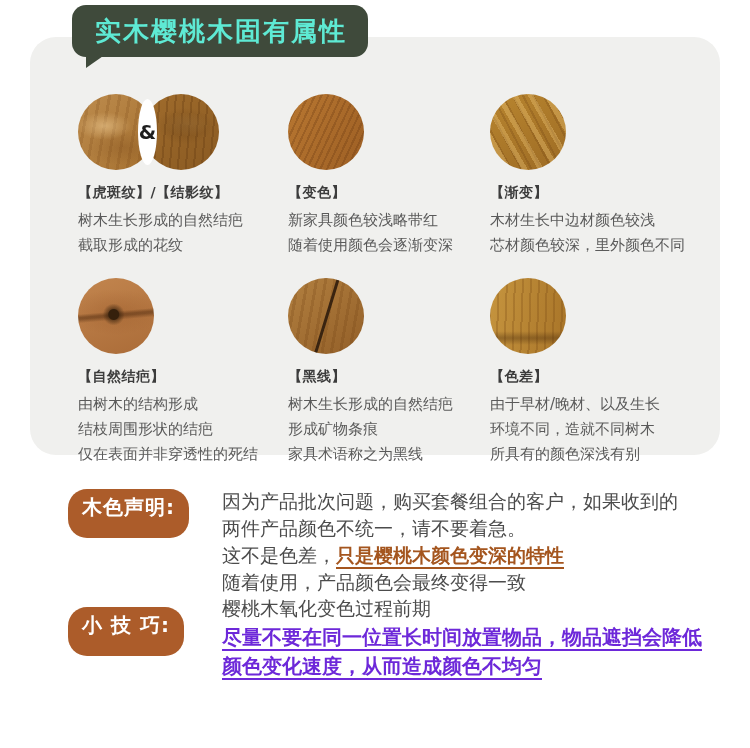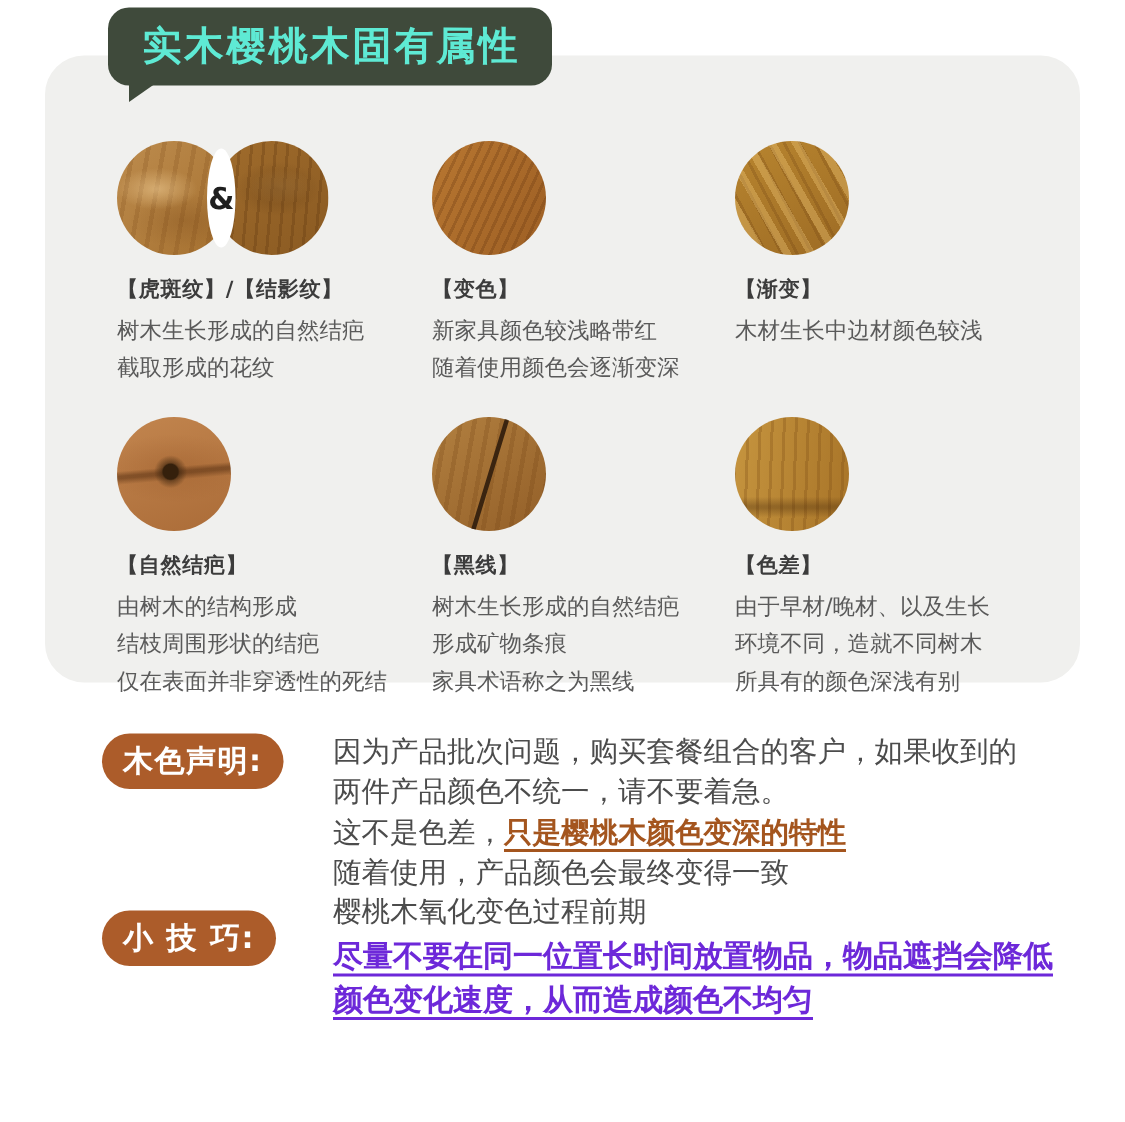--- a/index.html
+++ b/index.html
@@ -154,21 +154,21 @@
 
   
   .badge {
     position: absolute;
     left: 68px;
     background: #ac5c2a;
     color: #ffffff;
     font-size: 20px;
     font-weight: 700;
     line-height: 1;
-    padding: 8px 14px 9px;
+    padding: 8px 14px 21px;
     border-radius: 19px;
     letter-spacing: 1px;
   }
   .badge-statement { top: 489px; }
   .badge-tips { top: 607px; }
 
   .statement-text {
     position: absolute;
     left: 222px;
     top: 488px;
@@ -234,20 +234,21 @@
         <div class="prop-desc">新家具颜色较浅略带红</div>
         <div class="prop-desc">随着使用颜色会逐渐变深</div>
       </div>
 
       <div class="prop-item">
         <div class="media">
           <div class="circle wood-3"></div>
         </div>
         <div class="prop-label">【渐变】</div>
         <div class="prop-desc">木材生长中边材颜色较浅</div>
+        <div class="prop-desc">芯材颜色较深，里外颜色不同</div>
       </div>
 
       <div class="prop-item">
         <div class="media">
           <div class="circle wood-4"></div>
         </div>
         <div class="prop-label">【自然结疤】</div>
         <div class="prop-desc">由树木的结构形成</div>
         <div class="prop-desc">结枝周围形状的结疤</div>
         <div class="prop-desc">仅在表面并非穿透性的死结</div>

